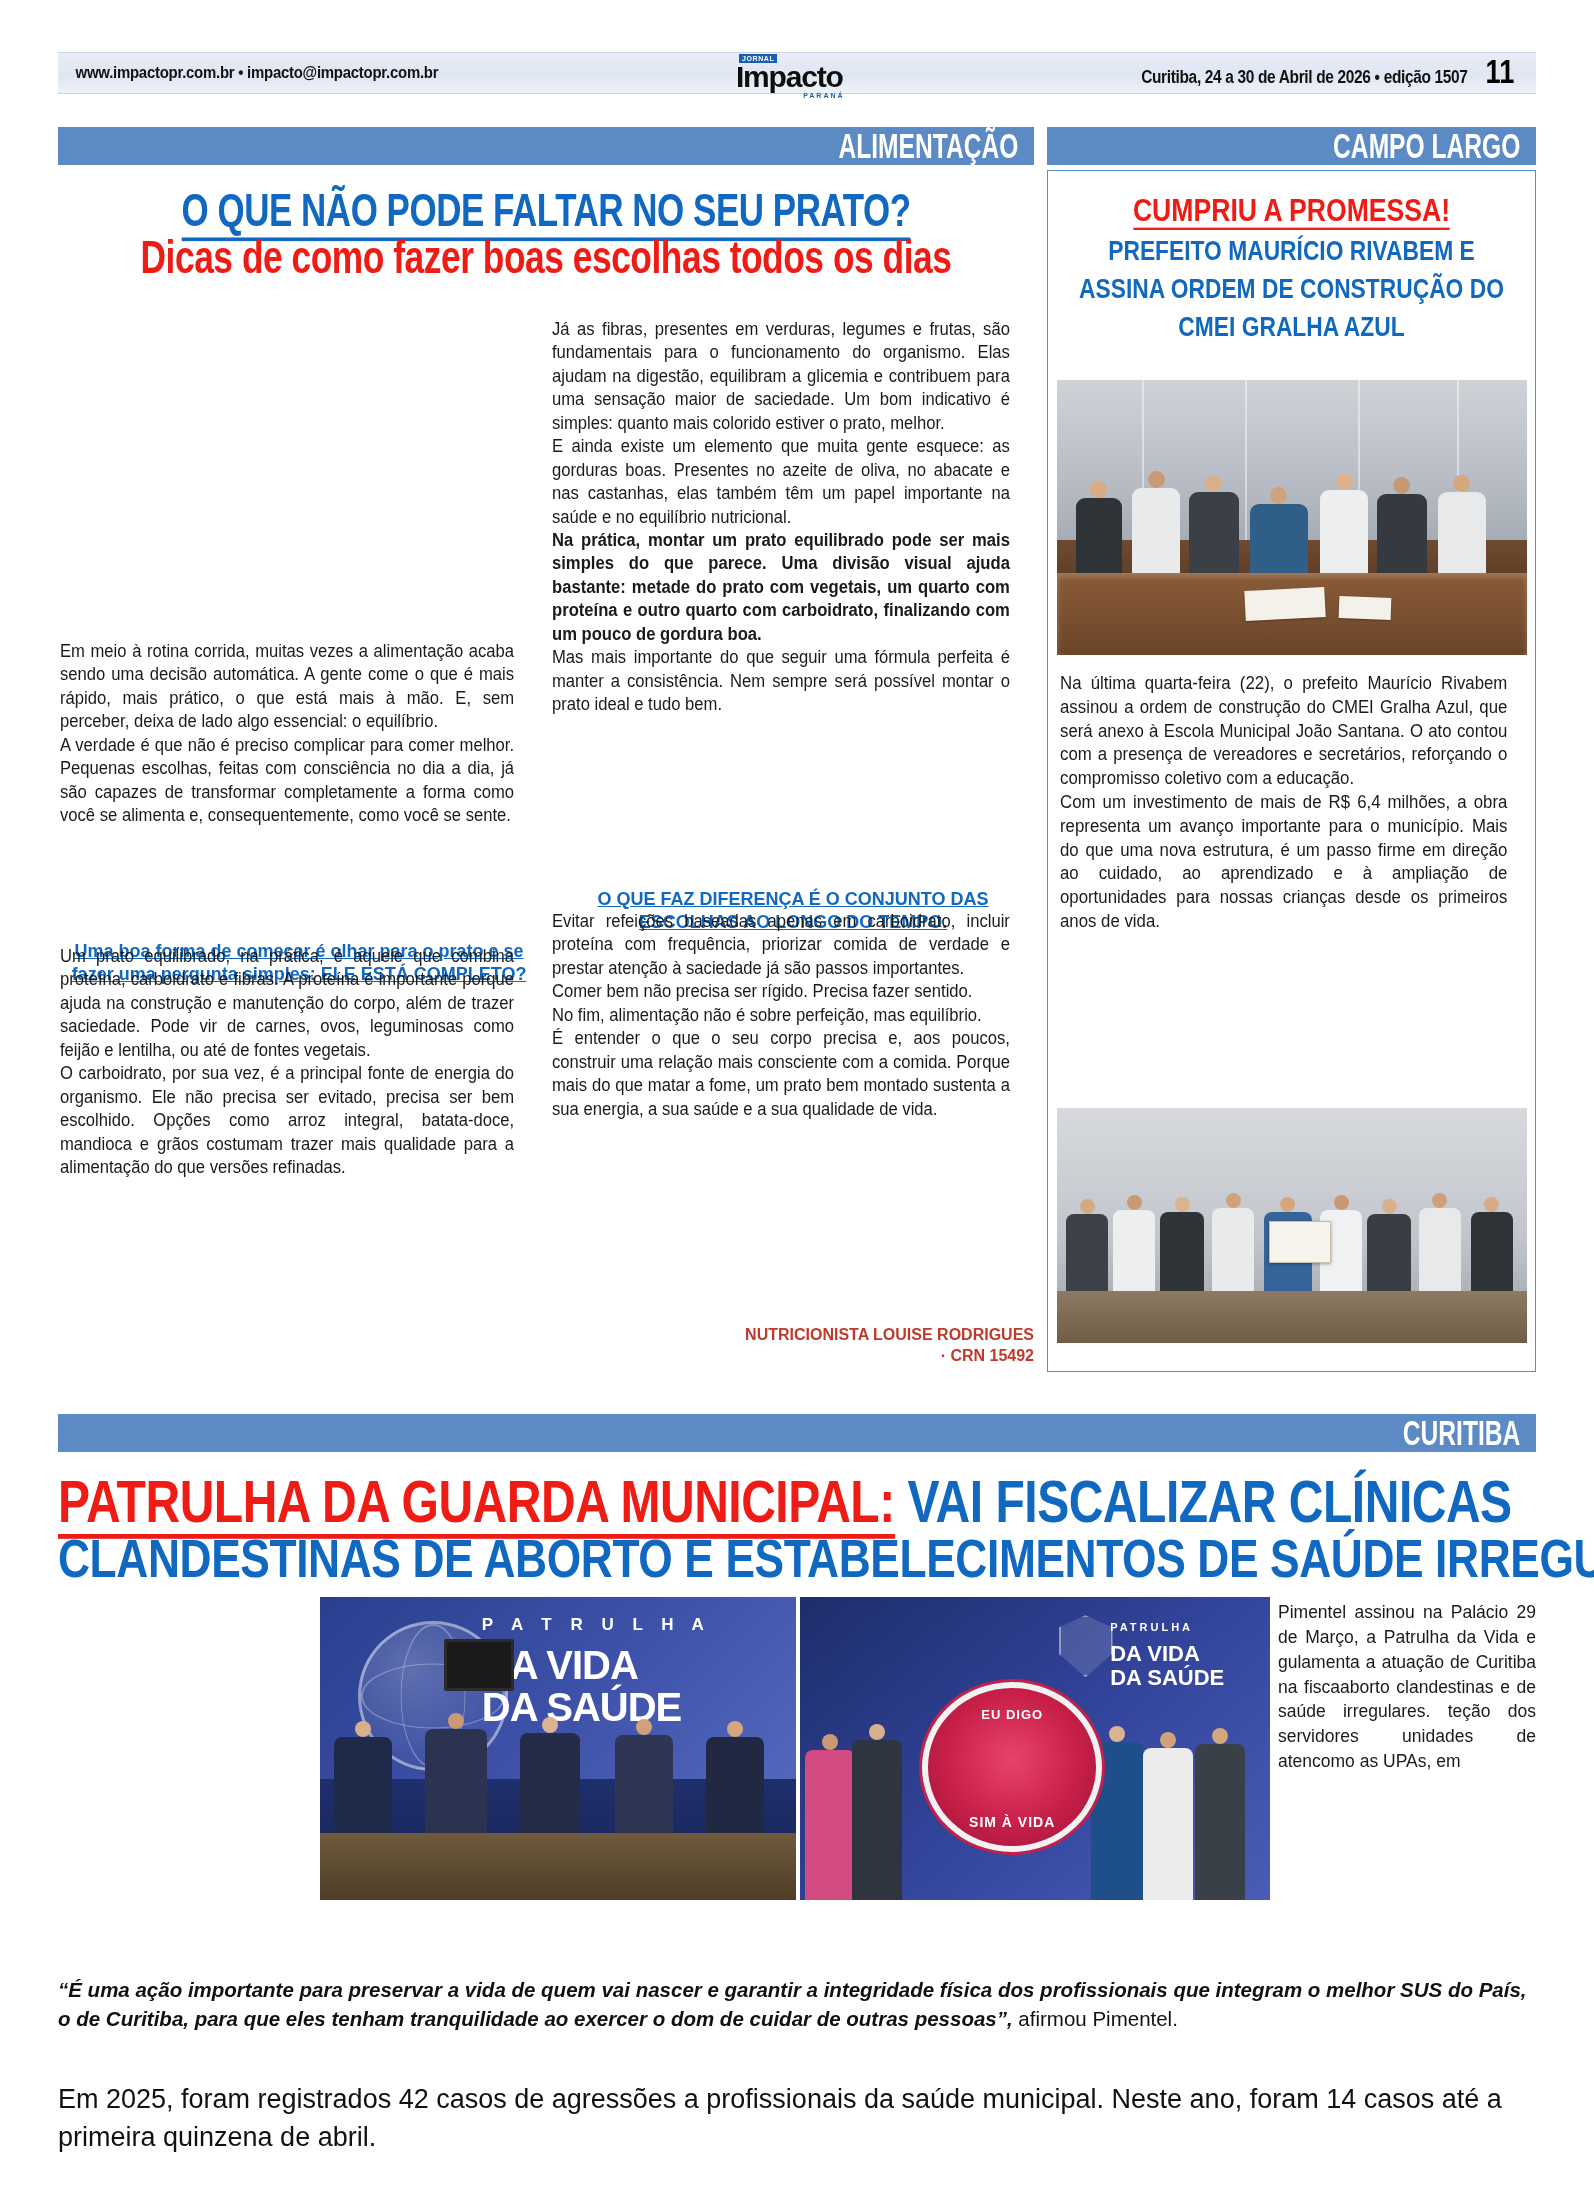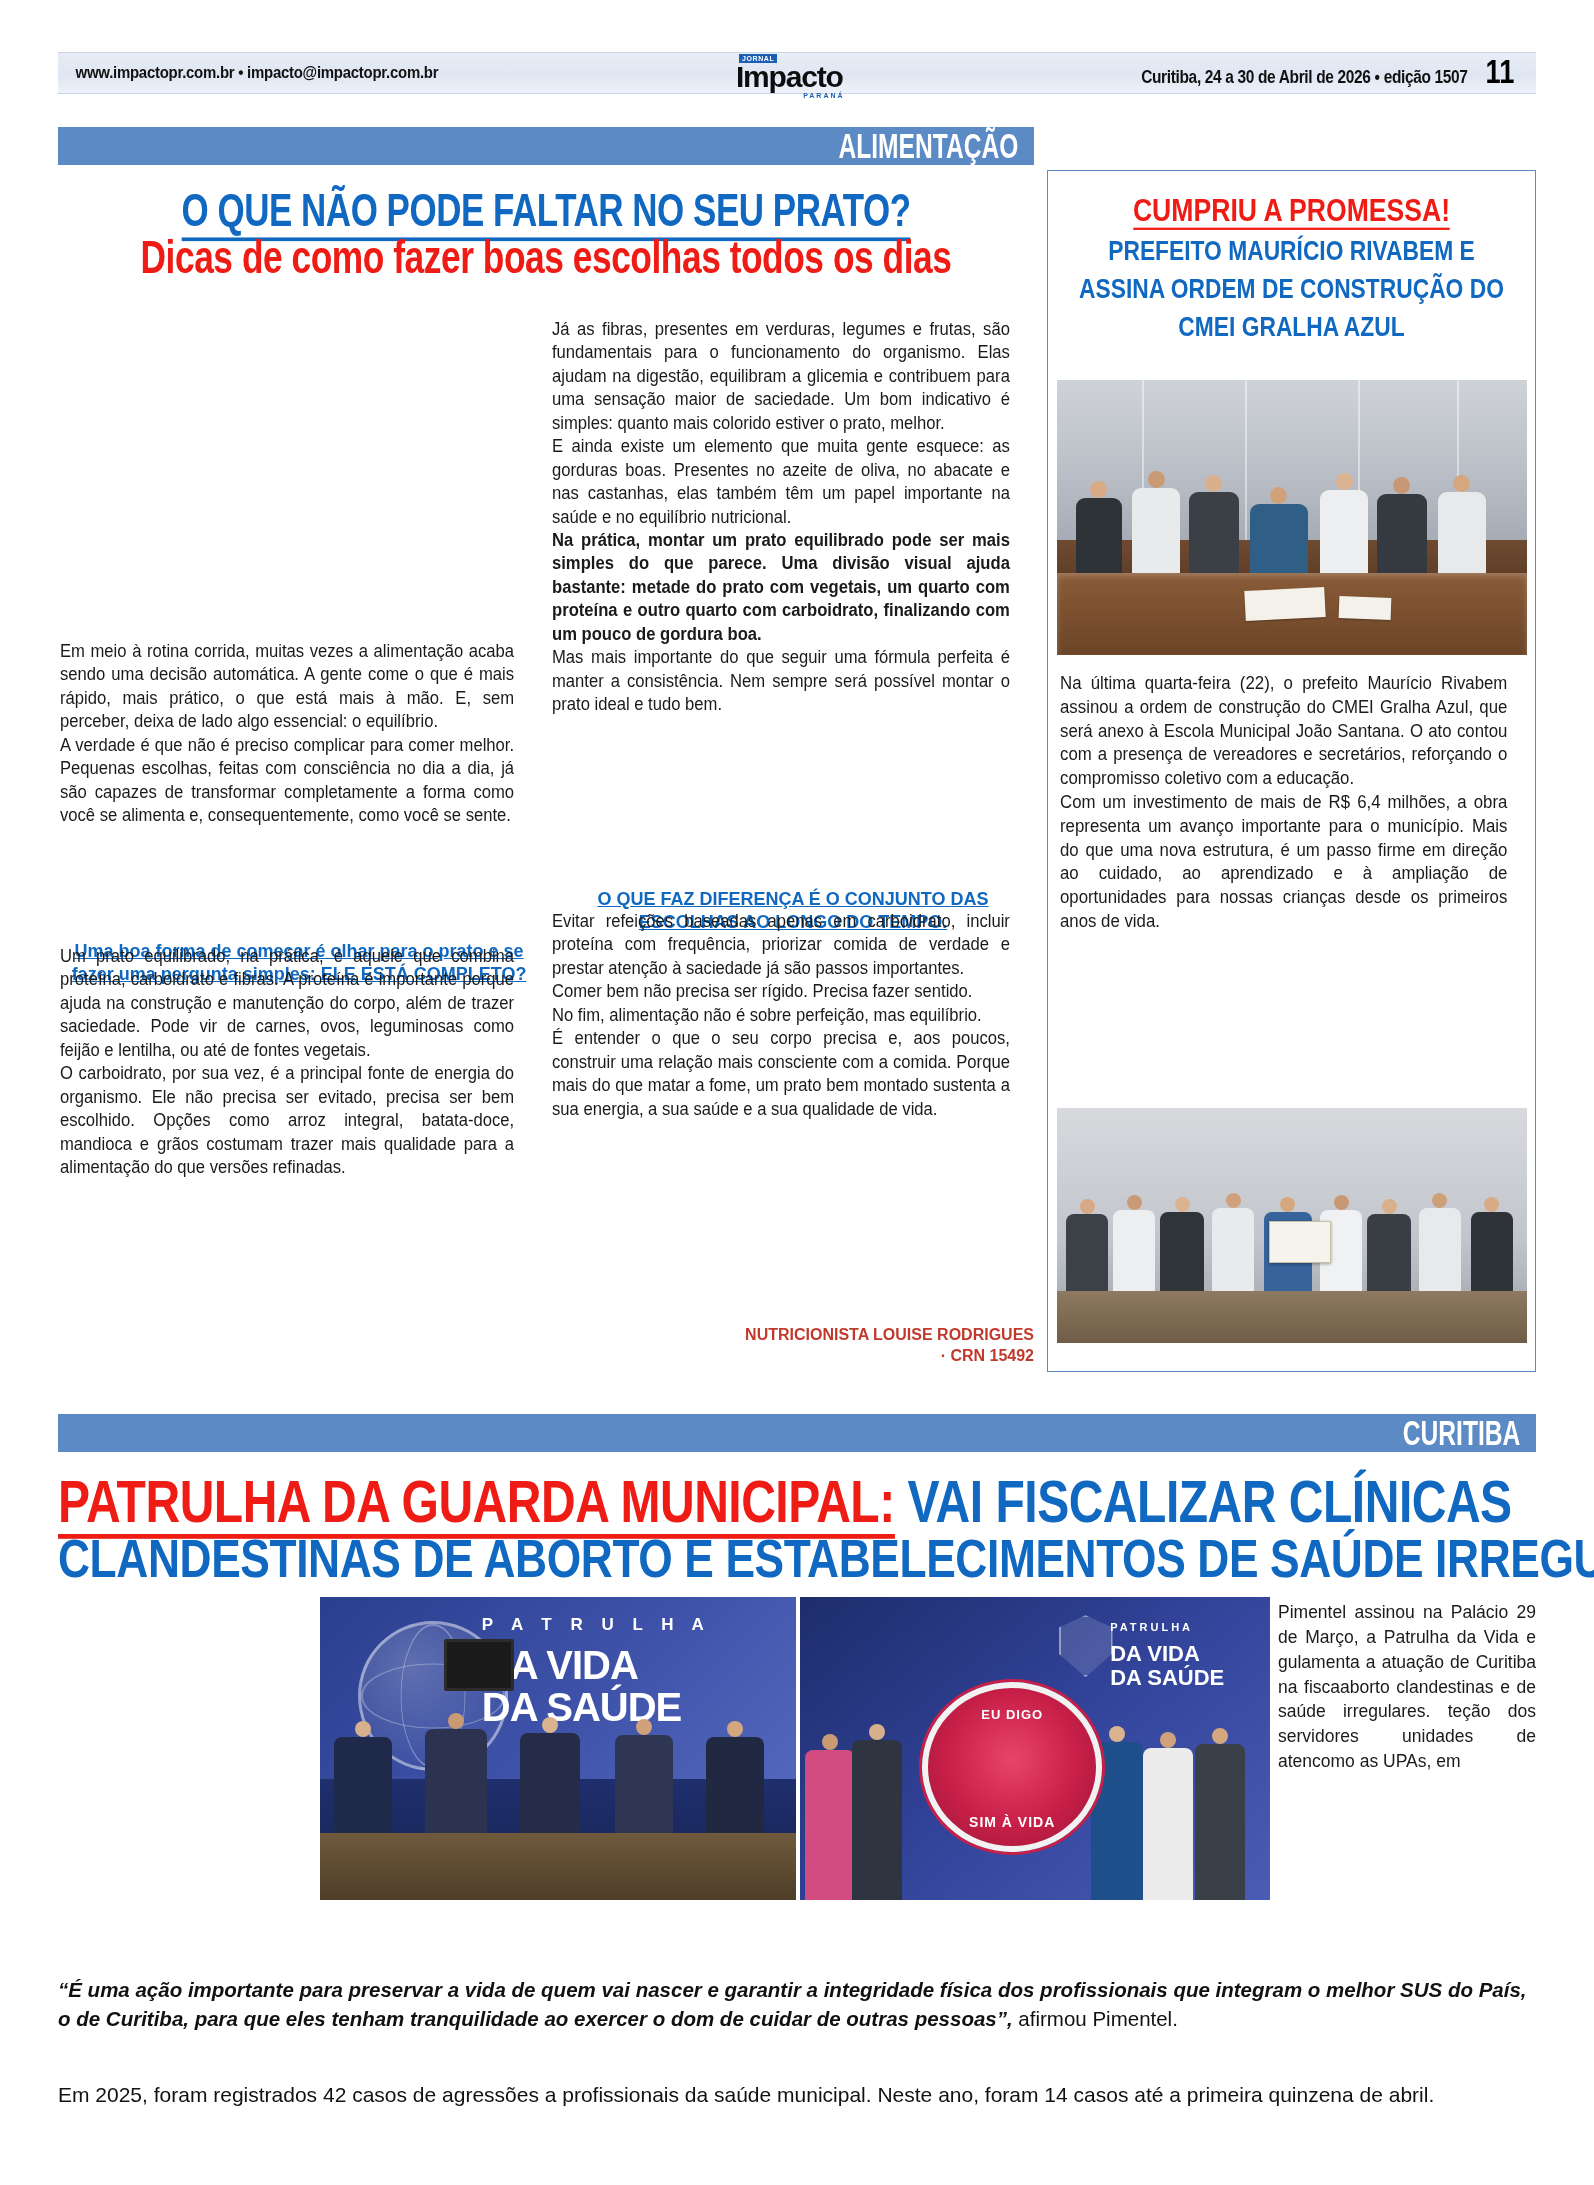--- a/index.html
+++ b/index.html
@@ -584,21 +584,21 @@
   }
   .cur-quote .q-italic {
     font-style: italic;
     font-weight: bold;
   }
   .cur-final {
     position: absolute;
     left: 58px; top: 2080px;
     width: 1478px;
     font-family: "Liberation Sans Narrow", "Liberation Sans", sans-serif;
-    font-size: 21px;
+    font-size: 27px;
     line-height: 1.42;
     color: #111111;
   }
 </style>
 </head>
 <body>
 
 <div class="page">
 
   <div class="masthead">
@@ -611,20 +611,23 @@
       </div>
     </div>
     <div class="masthead-right">
       <span class="masthead-date">Curitiba, 24 a 30 de Abril de 2026  •  edição 1507</span>
       <span class="masthead-page">11</span>
     </div>
   </div>
 
   <div class="sect-bar" id="bar-alimentacao">
     <span class="sect-bar-label">ALIMENTAÇÃO</span>
+  </div>
+  <div class="sect-bar" id="bar-campo-largo">
+    <span class="sect-bar-label">CAMPO LARGO</span>
   </div>
 
   <div class="headline-blue">
     <span class="u">O QUE NÃO PODE FALTAR NO SEU PRATO?</span>
   </div>
   <div class="headline-red">Dicas de como fazer boas escolhas todos os dias</div>
 
 
   <div class="col-text" id="col1-a" style="white-space:pre-line">Em meio à rotina corrida, muitas vezes a alimentação acaba sendo uma decisão automática. A gente come o que é mais rápido, mais prático, o que está mais à mão. E, sem perceber, deixa de lado algo essencial: o equilíbrio.
 A verdade é que não é preciso complicar para comer melhor. Pequenas escolhas, feitas com consciência no dia a dia, já são capazes de transformar completamente a forma como você se alimenta e, consequentemente, como você se sente.</div>

